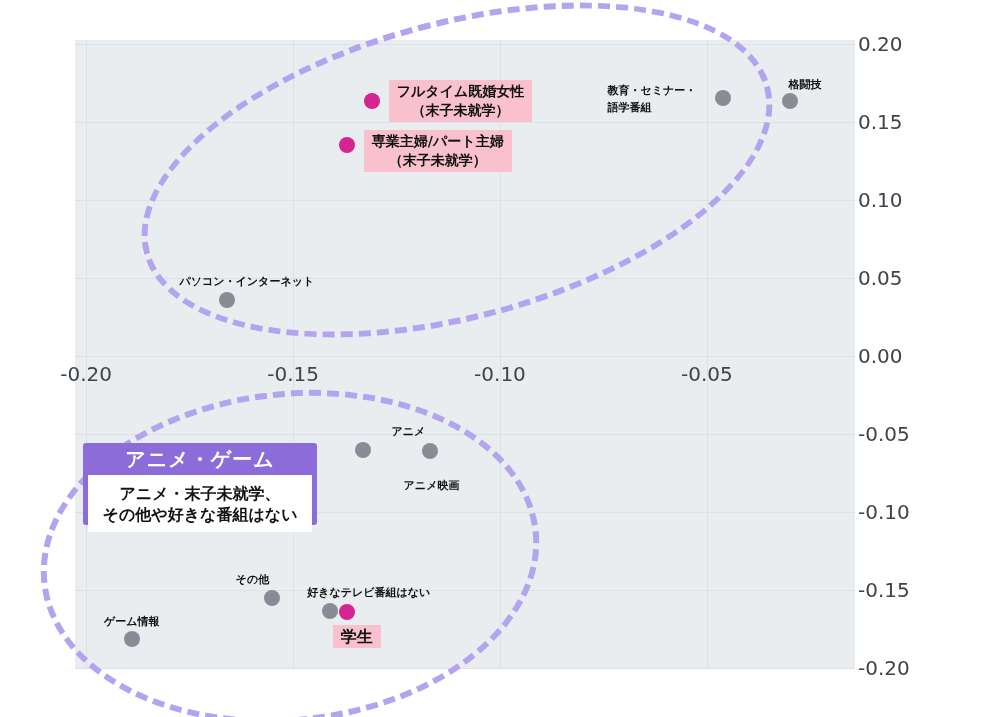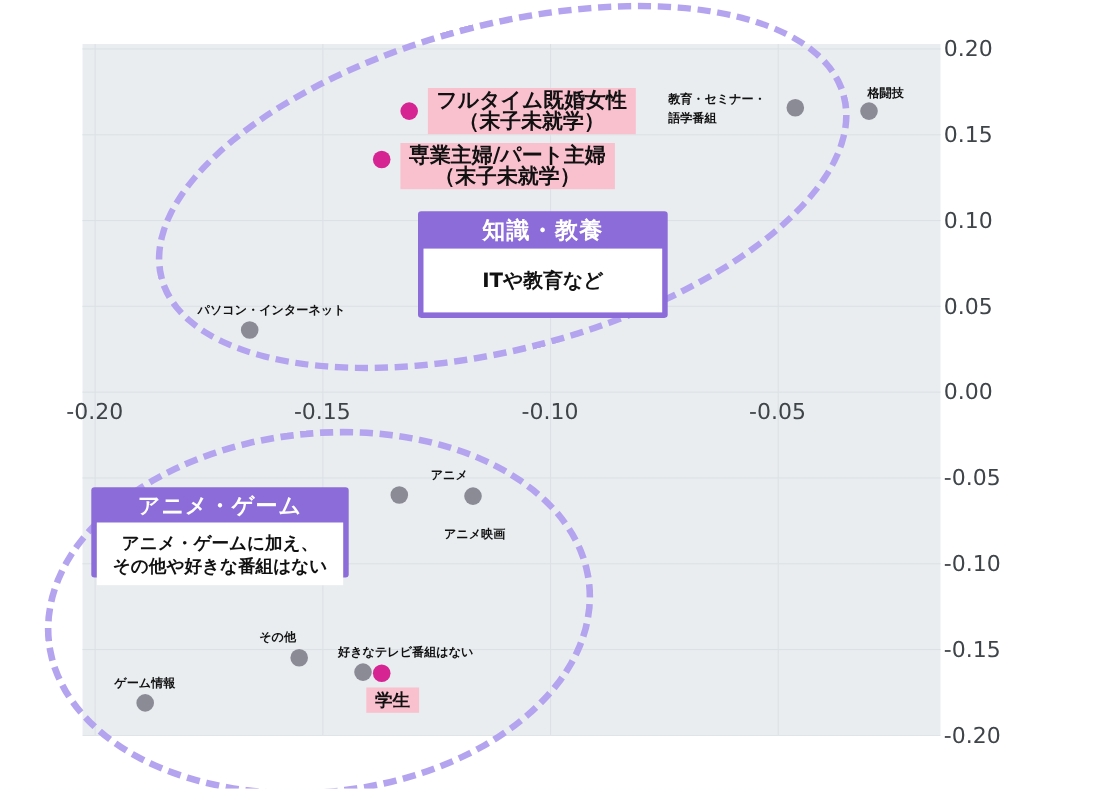--- a/index.html
+++ b/index.html
@@ -18,21 +18,21 @@
     box-sizing:border-box;z-index:2;background:transparent;
   }
   #ellipse-knowledge{left:133px;top:20px;width:648px;height:300px;transform:rotate(-15deg);}
   #ellipse-anime{left:40px;top:391px;width:500px;height:332px;transform:rotate(-6deg);}
   .dot{position:absolute;width:16px;height:16px;border-radius:50%;z-index:3;}
   .plabel{
     position:absolute;z-index:4;color:#111111;font-size:11px;line-height:17px;
     font-weight:600;white-space:nowrap;
   }
   .plabel.boxed{
-    background:#f9c0ce;padding:2px 8px;font-weight:700;font-size:19px;
+    background:#f9c0ce;padding:2px 8px;font-weight:700;font-size:14px;
     line-height:19px;text-align:center;
   }
   .tick{position:absolute;color:#3f4449;font-size:20px;z-index:2;white-space:nowrap;}
   .cluster-box{
     position:absolute;background:#8c6cd9;border-radius:3px;
     padding:0 5px 5px 5px;box-sizing:border-box;z-index:5;
   }
   .cluster-title{
     color:#ffffff;font-weight:700;text-align:center;letter-spacing:1px;
   }
@@ -126,28 +126,22 @@
       <div class="dot" style="background: rgb(139, 139, 150); left: 322.31px; top: 602.668px;"></div>
       <div class="plabel" style="top: 583.668px; left: 307.31px;">
         <div>好きなテレビ番組はない</div>
       </div>
       <div class="dot" style="background: rgb(139, 139, 150); left: 123.69px; top: 630.787px;"></div>
       <div class="plabel" style="top: 612.787px; left: 131.69px; transform: translateX(-50%); text-align: center;">
         <div>ゲーム情報</div>
       </div>
     </div>
 
-  <div id="cluster-knowledge" class="cluster-box">
-    <div class="cluster-title">知識・教養</div>
-    <div class="cluster-desc">
-      <div>ITや教育など</div>
-    </div>
-  </div>
 
   <div id="cluster-anime" class="cluster-box">
     <div class="cluster-title">アニメ・ゲーム</div>
     <div class="cluster-desc">
-      <div>アニメ・ゲームに加え、</div>
+      <div>アニメ・末子未就学、</div>
       <div>その他や好きな番組はない</div>
     </div>
   </div>
 
 </div>
 
 </body></html>

